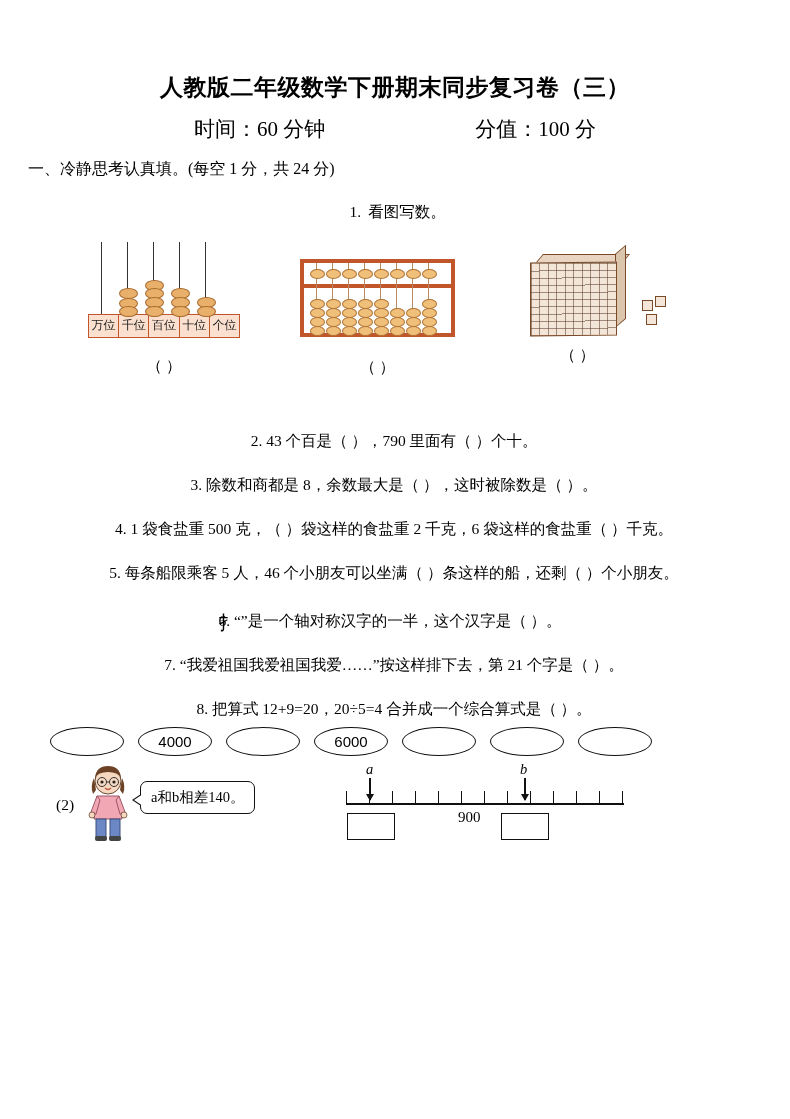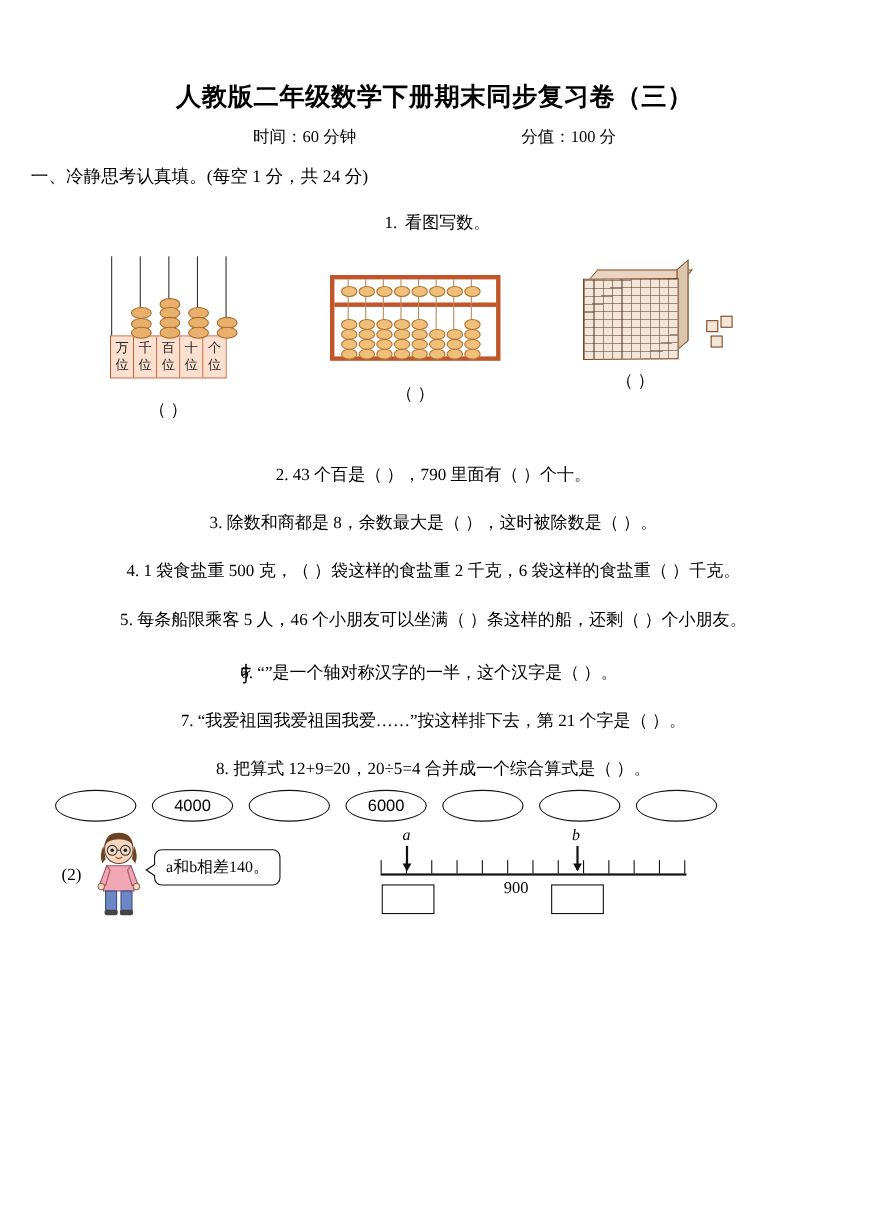--- a/index.html
+++ b/index.html
@@ -27,21 +27,21 @@
     font-family: "Liberation Sans", "DejaVu Sans", sans-serif;
     font-weight: bold;
     font-size: 23px;
     letter-spacing: 0.5px;
     margin: 72px 0 0 0;
   }
   .subline {
     display: flex;
     justify-content: center;
     gap: 150px;
-    font-size: 15px;
+    font-size: 21px;
     margin-top: 12px;
   }
   .section-head {
     font-size: 16px;
     margin: 16px 0 0 28px;
   }
   .q {
     font-size: 15.5px;
     line-height: 1.55;
     margin: 20px 0 0 28px;
@@ -85,23 +85,22 @@
     position: absolute;
     width: 17px;
     height: 9px;
     border-radius: 50%;
     background: #e8b06a;
     border: 1px solid #a9692c;
   }
   .digit-box {
     display: flex;
     border: 1.4px solid #c0562a;
-    width: 106px;
+    width: 152px;
     box-sizing: border-box;
-    margin-left: 12px;
   }
   .digit-cell {
     flex: 1 1 0;
     border-right: 1.2px solid #c0562a;
     background: #fbe0cf;
     text-align: center;
     font-size: 12px;
     line-height: 15px;
     padding: 3px 0 4px 0;
     font-family: "Liberation Sans", "DejaVu Sans", sans-serif;

